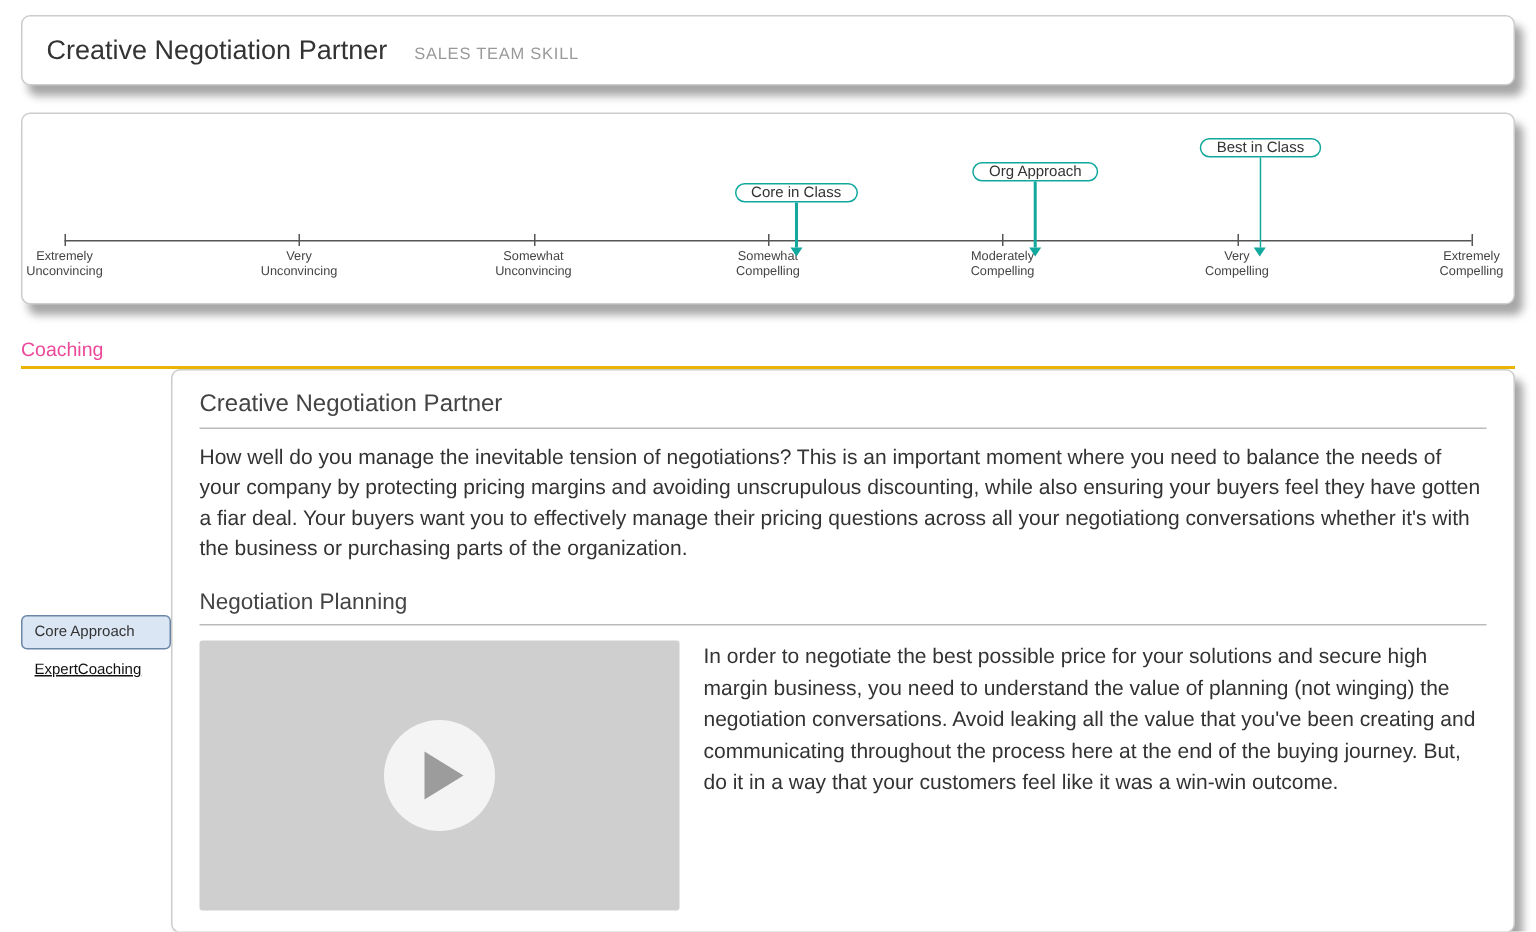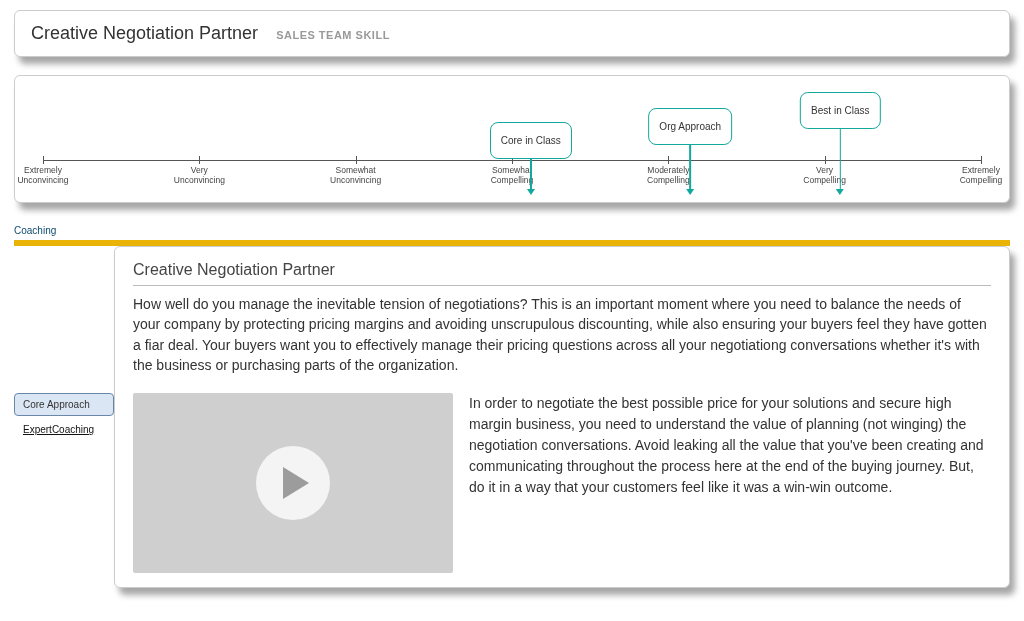--- a/index.html
+++ b/index.html
@@ -27,21 +27,21 @@
     }
     .header-title {
       font-size: 18px;
       font-weight: 500;
       color: #333;
     }
     .header-subtitle {
       font-size: 11px;
       letter-spacing: 0.5px;
       color: #999;
-      font-weight: 700;
+      font-weight: 400;
     }
 
     
     .scale-card {
       margin: 18px 14px 0 14px;
       border: 1px solid #ccc;
       border-radius: 6px;
       padding: 12px 28px 14px 28px;
       box-shadow: 5px 7px 6px rgba(0,0,0,0.35);
       background: #fff;
@@ -80,21 +80,21 @@
       position: absolute;
       transform: translateX(-50%);
       display: flex;
       flex-direction: column;
       align-items: center;
     }
     .marker-bubble {
       border: 1.5px solid #12a89d;
       border-radius: 8px;
       background: #fff;
-      padding: 12px 10px;
+      padding: 0 10px;
       font-size: 10px;
       color: #333;
       white-space: nowrap;
       text-align: right;
     }
     .marker-stem {
       width: 1.5px;
       background: #12a89d;
     }
     .marker-point {
@@ -102,23 +102,23 @@
       border-left: 4px solid transparent;
       border-right: 4px solid transparent;
       border-top: 6px solid #12a89d;
     }
 
     
     .coaching-section {
       margin: 22px 14px 0 14px;
     }
     .coaching-heading {
-      font-size: 10px;
-      color: #0c4a6e;
-      border-bottom: 6px solid #eab308;
+      font-size: 13px;
+      color: #ec4899;
+      border-bottom: 2px solid #eab308;
       padding-bottom: 4px;
     }
     .coaching-body {
       display: flex;
       margin-top: 0;
       align-items: center;
     }
     .tab-list {
       width: 100px;
       flex-shrink: 0;
@@ -261,20 +261,21 @@
   <div class="coaching-body">
     <div class="tab-list">
       <div class="tab active">Core Approach</div>
       <div class="tab inactive">ExpertCoaching</div>
     </div>
 
     <div class="content-card">
       <div class="content-title">Creative Negotiation Partner</div>
       <div class="content-desc">How well do you manage the inevitable tension of negotiations? This is an important moment where you need to balance the needs of your company by protecting pricing margins and avoiding unscrupulous discounting, while also ensuring your buyers feel they have gotten a fiar deal. Your buyers want you to effectively manage their pricing questions across all your negotiationg conversations whether it's with the business or purchasing parts of the organization.</div>
 
+      <div class="section-title">Negotiation Planning</div>
       <div class="media-row">
         <div class="video-placeholder">
           <div class="play-circle">
             <div class="play-triangle"></div>
           </div>
         </div>
         <div class="media-desc">In order to negotiate the best possible price for your solutions and secure high margin business, you need to understand the value of planning (not winging) the negotiation conversations. Avoid leaking all the value that you've been  creating and communicating throughout the process here at the end of the buying journey. But, do it in a way that your customers feel like it was a win-win outcome.</div>
       </div>
     </div>
   </div>

